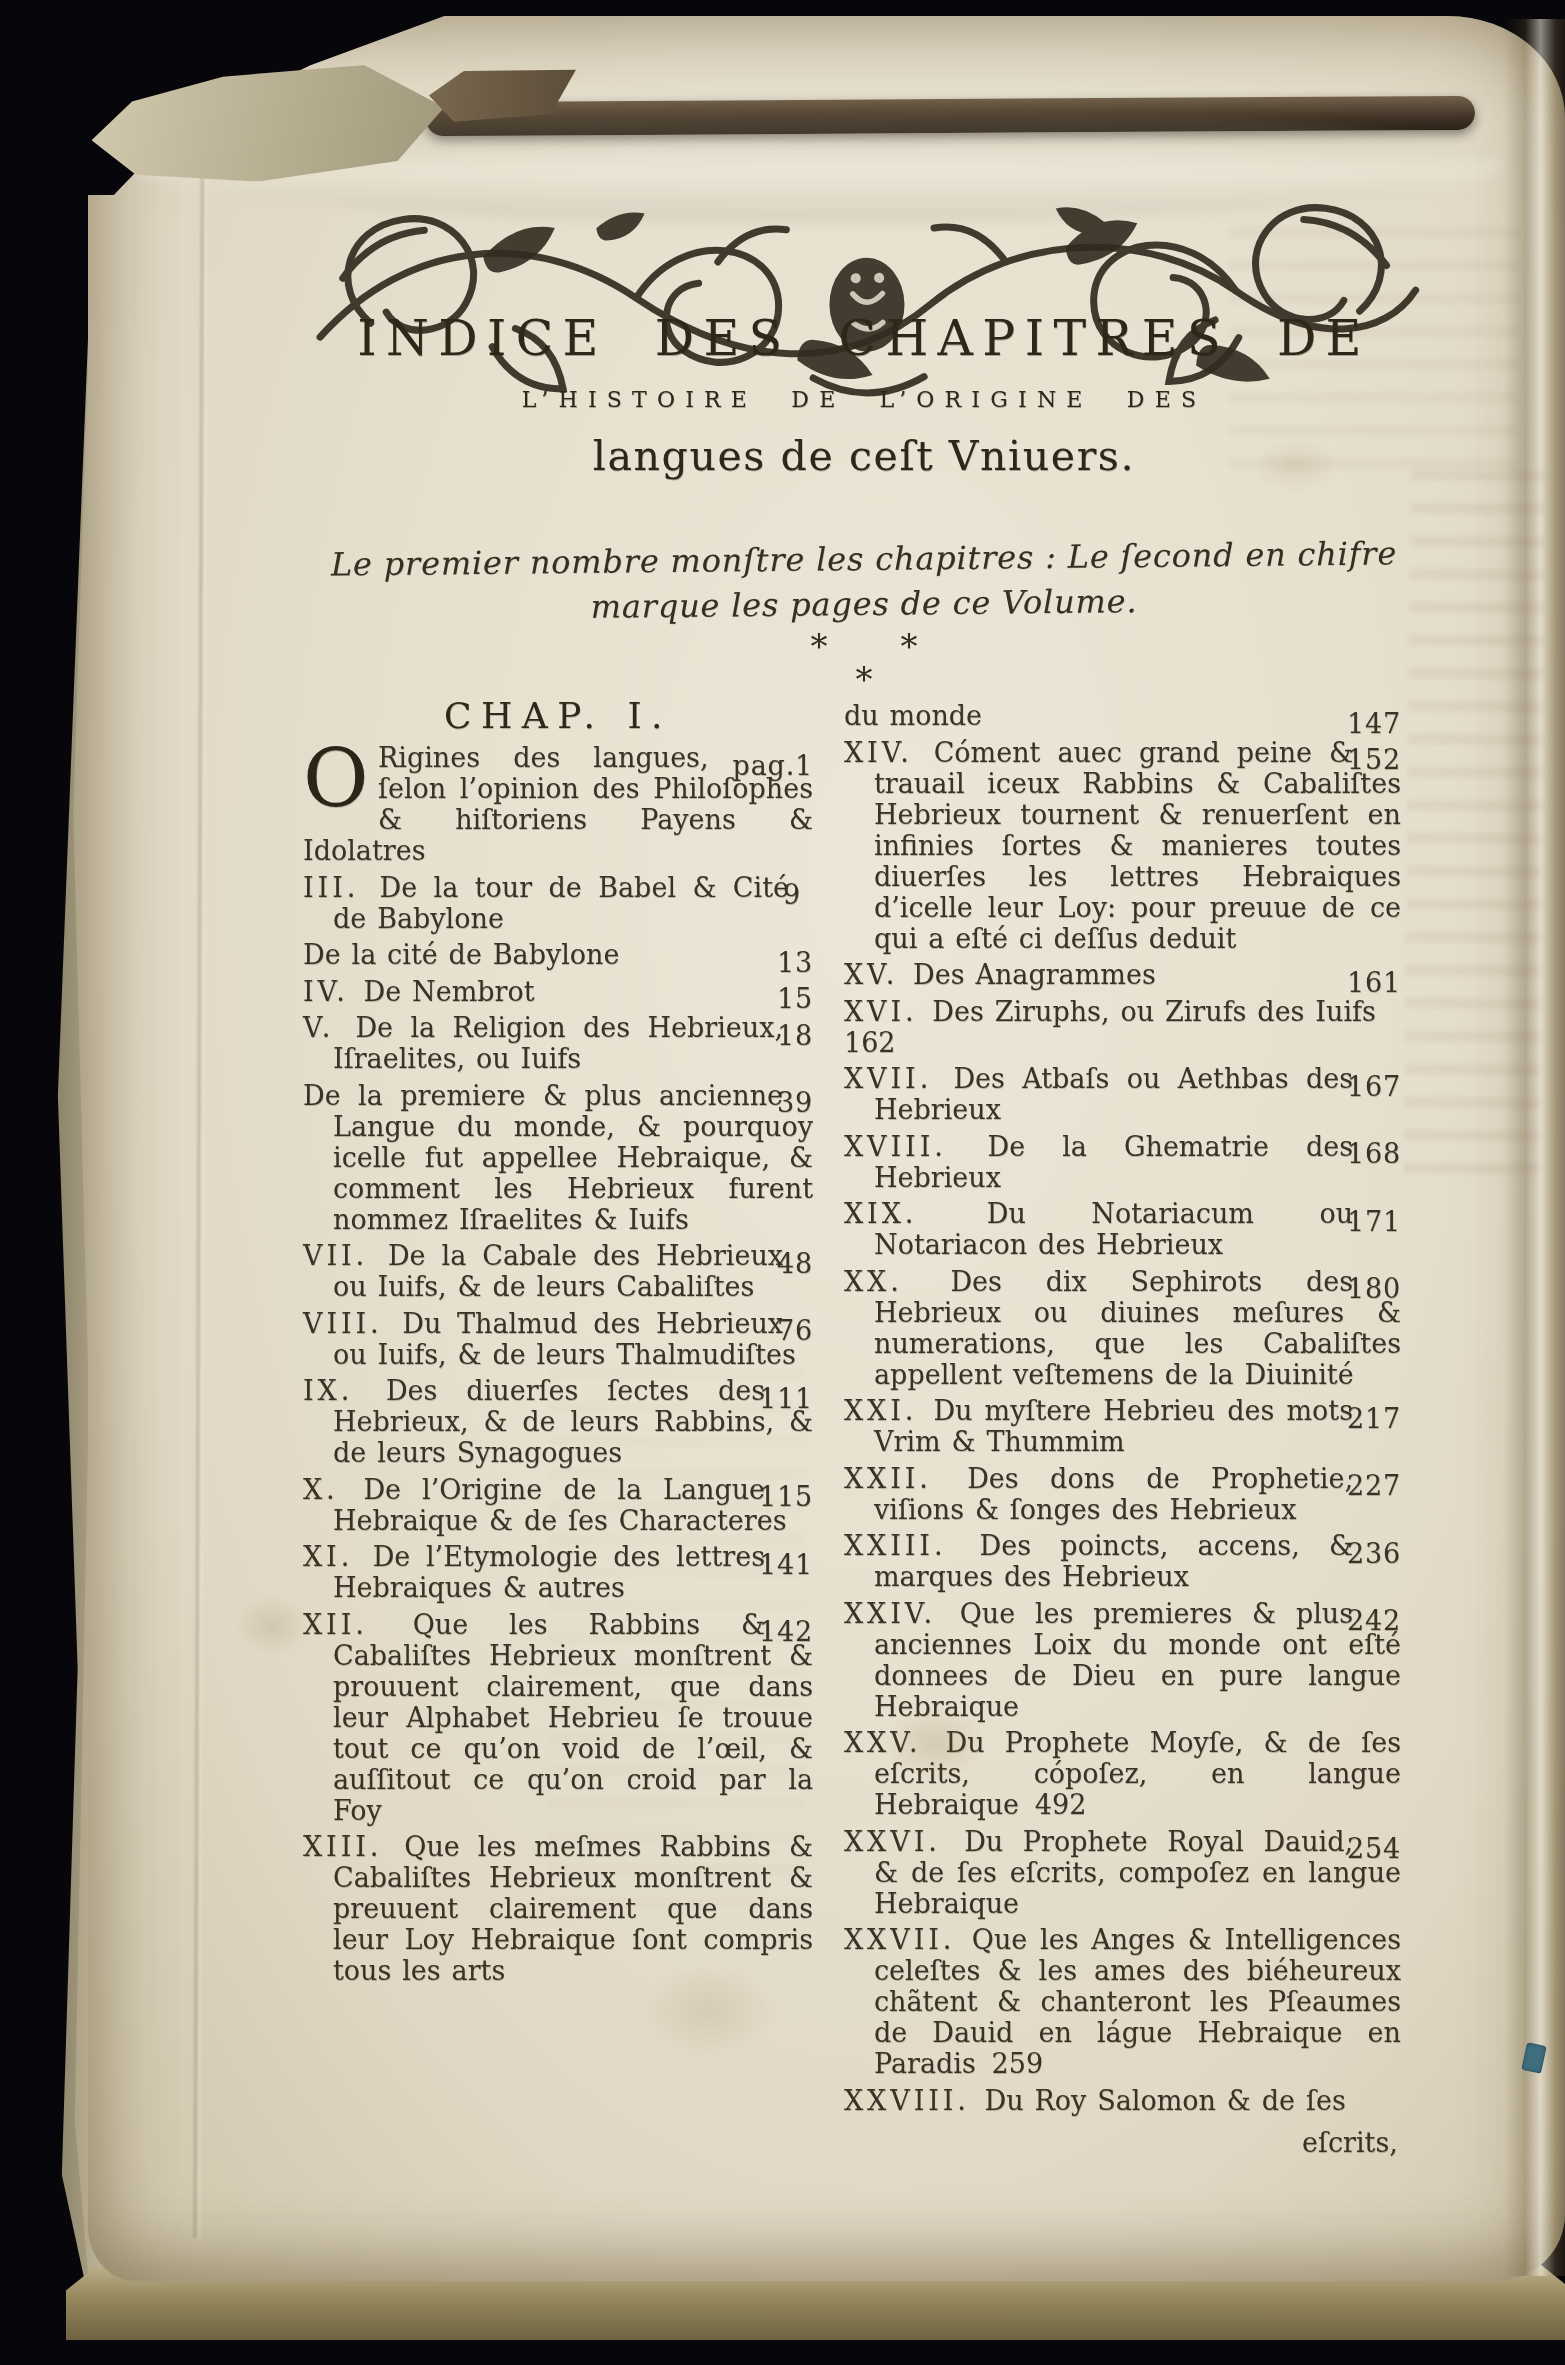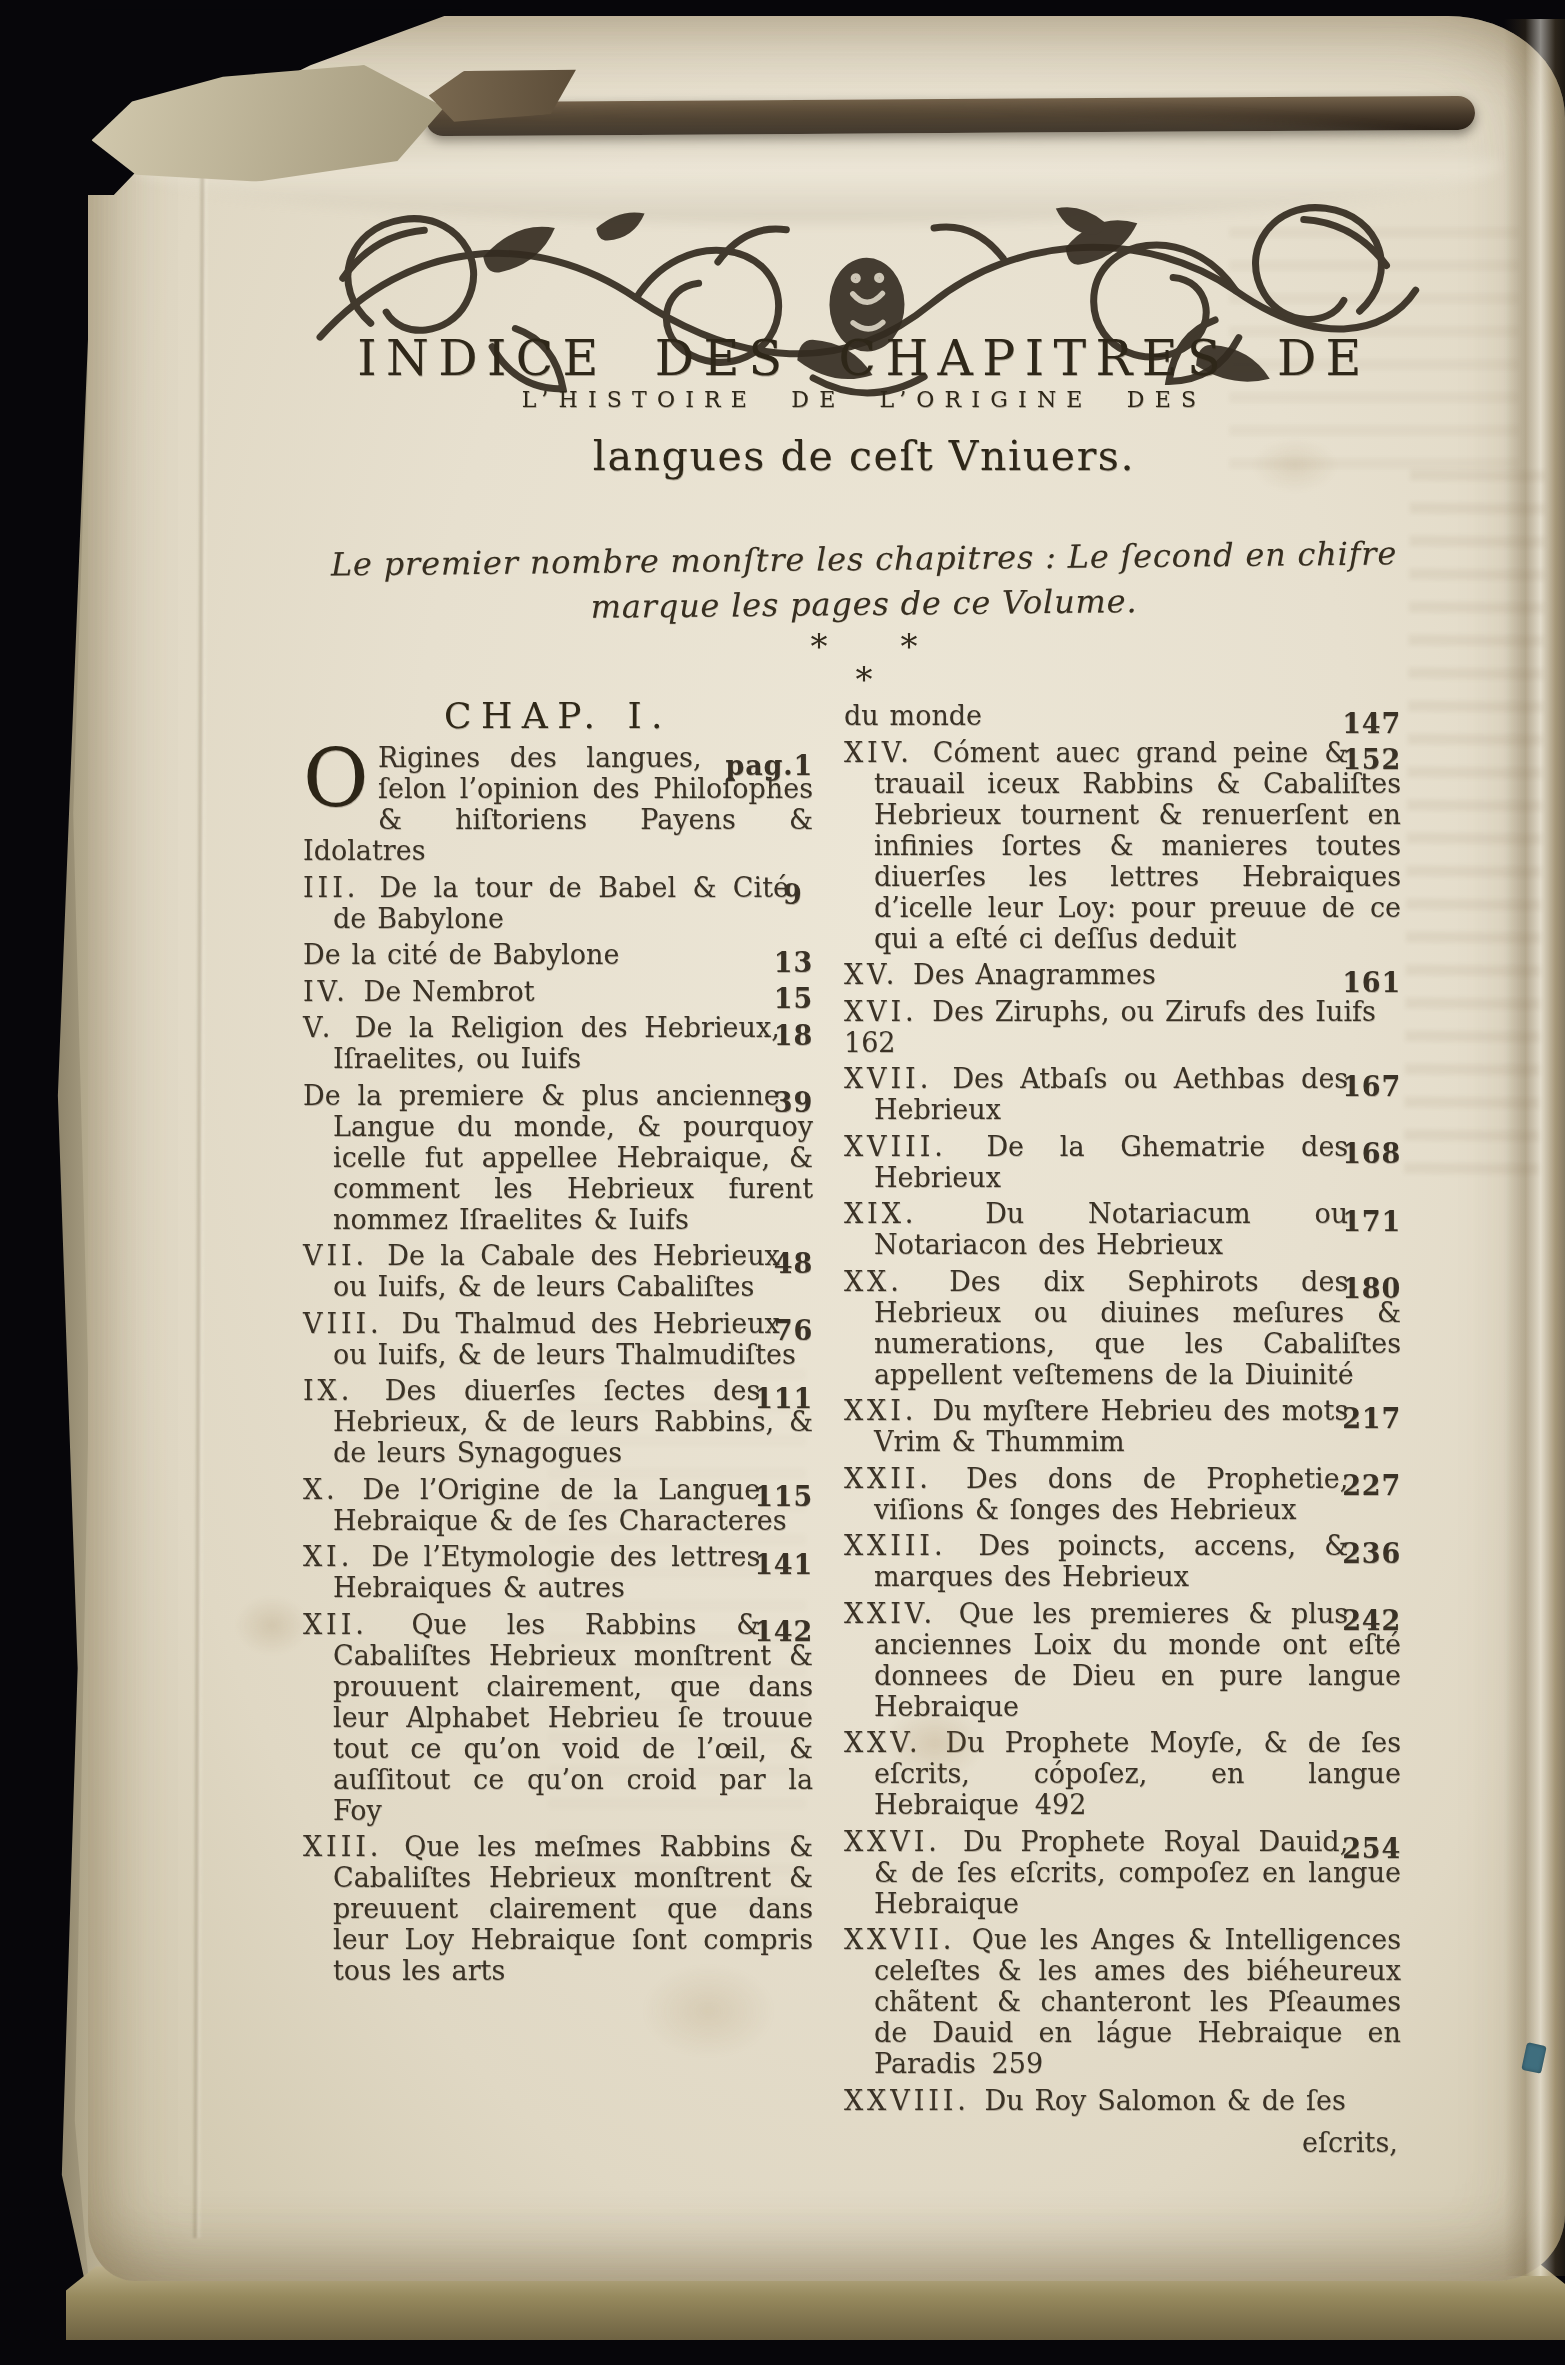--- a/index.html
+++ b/index.html
@@ -85,21 +85,21 @@
   .stain.s4{left:1252px;top:438px;width:86px;height:55px;background:radial-gradient(rgba(140,110,60,.13),rgba(140,110,60,0) 70%);}
   .bookmark{
     position:absolute;z-index:7;left:1524px;top:2044px;width:20.3px;height:28px;
     background:#3f6e7e;border-radius:3.1px;transform:rotate(12deg);
     box-shadow:inset 0 0 4.7px rgba(0,0,0,.35);
   }
   
   .ornament{position:absolute;z-index:5;left:296px;top:178px;width:1142px;height:258px;transform:rotate(-0.7deg);}
   .title-line{position:absolute;z-index:5;left:203px;width:1322px;text-align:center;color:#2e2719;
     text-shadow:0.5px 0.5px 0 rgba(55,44,30,.35);}
-  .t1{top:310px;font-size:49px;letter-spacing:9.4px;word-spacing:22px;margin-top:20px;}
+  .t1{top:310px;font-size:49px;letter-spacing:9.4px;word-spacing:22px;}
   .t2{top:387px;font-size:22px;letter-spacing:10.2px;word-spacing:17px;}
   .t3{top:432px;font-size:41px;letter-spacing:1.6px;}
   .note-line{position:absolute;z-index:5;left:203px;width:1322px;text-align:center;color:#362e20;
     font-style:italic;font-size:32px;letter-spacing:0.8px;transform:rotate(-0.6deg);
     text-shadow:0.4px 0.5px 0 rgba(55,44,30,.3);}
   .n1{top:540px;}
   .n2{top:585px;}
   .asterisk-row{position:absolute;z-index:5;left:203px;width:1322px;text-align:center;color:#332b1e;font-size:34px;}
   .a1{top:626px;letter-spacing:31px;text-indent:31px;}
   .a2{top:659px;}
@@ -107,21 +107,21 @@
     text-shadow:0.4px 0.5px 0 rgba(60,48,35,.28);word-spacing:2.3px;}
   .col-left{left:303px;width:510px;}
   .col-right{left:844px;width:557px;}
   .chap-heading{text-align:center;font-size:36px;letter-spacing:9.4px;color:#2f2818;margin:0 0 11px 0;}
   .entry{margin:0 0 5.5px 0;}
   .entry::after{content:"";display:block;clear:both;}
   .etext{text-align:justify;padding-left:30px;text-indent:-30px;}
   .etext.nohang{padding-left:0;text-indent:0;}
   .num{letter-spacing:3.9px;}
   .dropcap{float:left;font-size:80px;line-height:63px;padding:4.7px 9.4px 1.6px 0;color:#2c2517;}
-  .pg{float:right;margin-left:24px;position:relative;top:7.8px;letter-spacing:0.8px;font-weight:bold;}
+  .pg{float:right;margin-left:24px;position:relative;top:7.8px;letter-spacing:0.8px;}
   .pg-left{text-align:left;margin-top:0;}
   .pg-inline{padding-left:15.7px;}
   .catchword{text-align:right;margin-top:11px;padding-right:3.1px;}
 </style>
 </head>
 <body>
 
 <div id="scene">
 
   <div class="underpage u1"></div>

